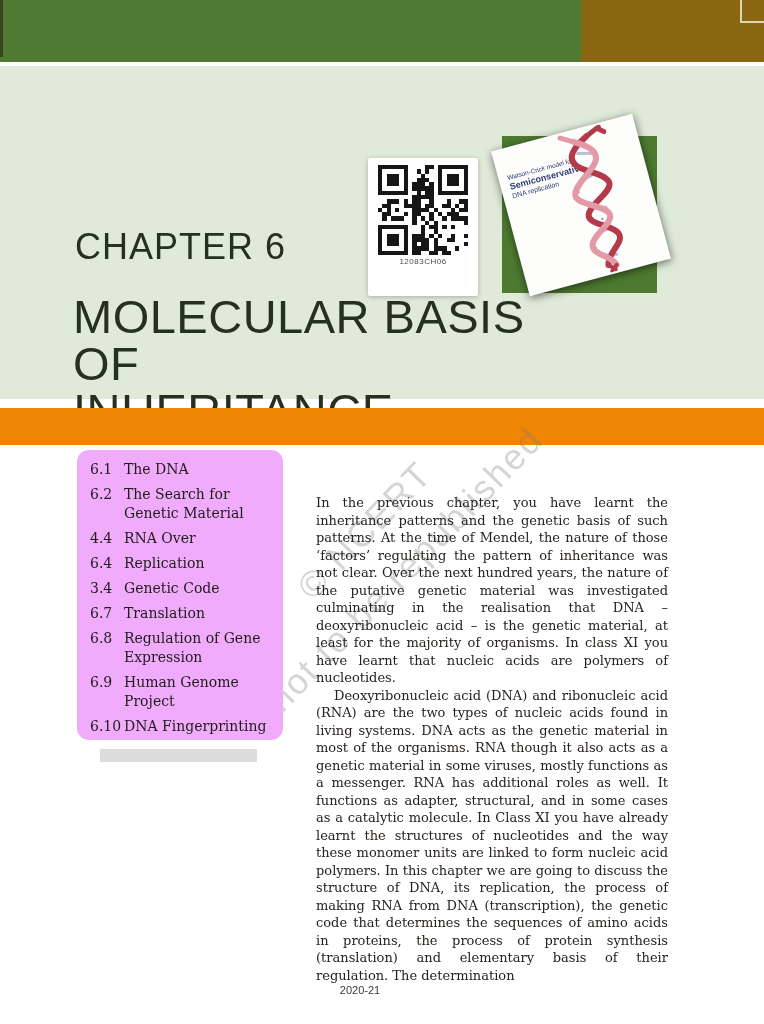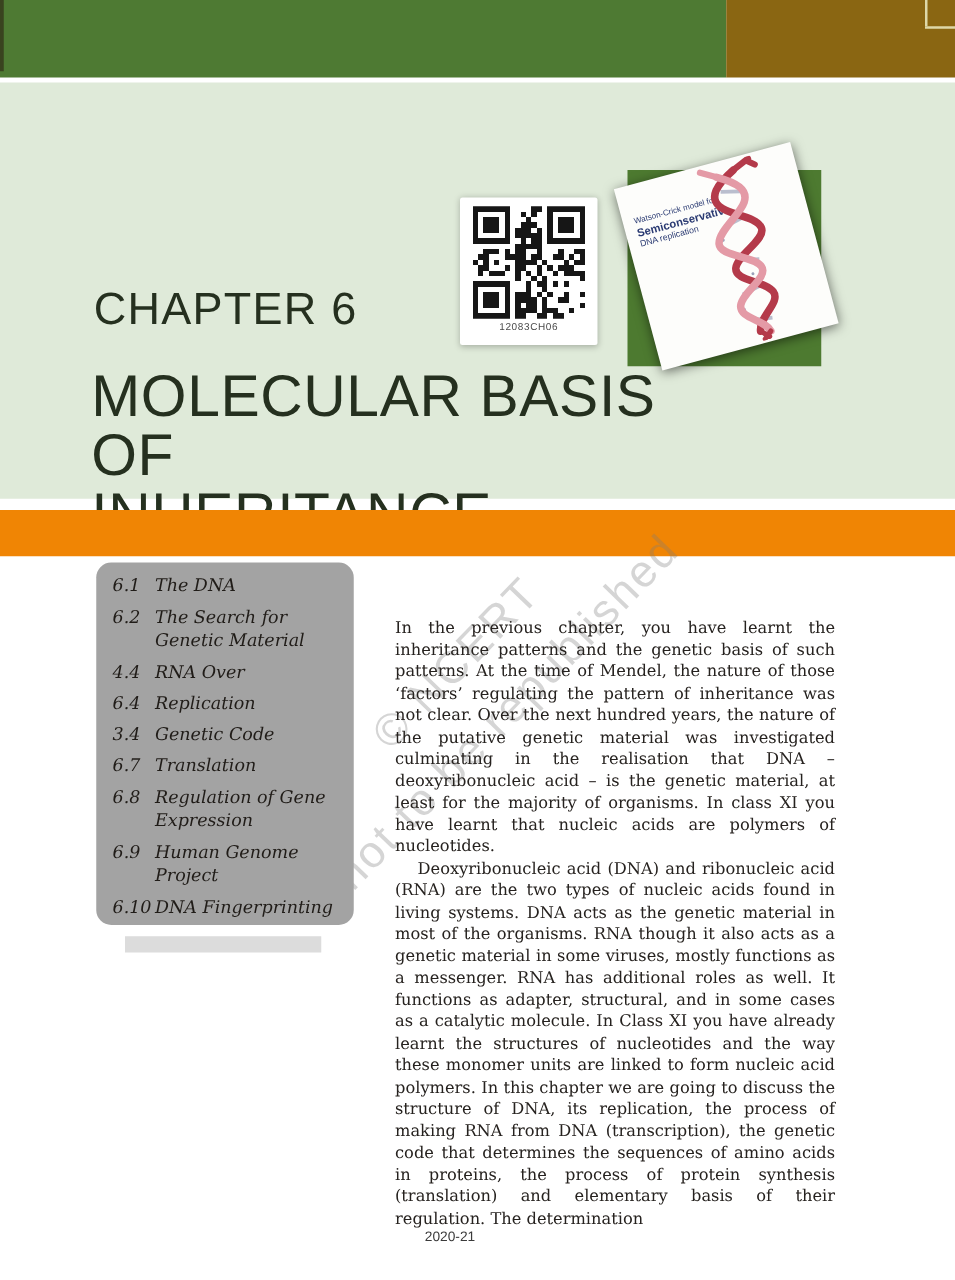--- a/index.html
+++ b/index.html
@@ -20,21 +20,21 @@
   .chapter-label{
     position:absolute;left:75px;top:226px;
     font-size:36px;font-weight:400;color:#25301f;letter-spacing:1px;
   }
   .chapter-title{
     position:absolute;left:73px;top:293px;width:520px;
     font-size:47px;line-height:47px;font-weight:400;color:#25301f;letter-spacing:.5px;
   }
   
   .qr-card{
-    position:absolute;left:368px;top:158px;width:110px;height:118px;
+    position:absolute;left:368px;top:158px;width:110px;height:138px;
     background:#fff;border-radius:2px;box-shadow:0 1px 5px rgba(0,0,0,.25);
     display:flex;flex-direction:column;align-items:center;justify-content:flex-start;
   }
   .qr-svg{width:90px;height:90px;margin-top:7px;}
   .qr-label{font-size:8px;color:#4a4a4a;margin-top:2px;letter-spacing:.5px;}
   
   .dna-square{position:absolute;left:502px;top:136px;width:155px;height:157px;background:#4d7a30;}
   .dna-card{
     position:absolute;left:508px;top:130px;width:146px;height:150px;background:#fdfdfb;
     transform:rotate(-15deg);box-shadow:0 2px 9px rgba(0,0,0,.55);
@@ -51,23 +51,23 @@
     position:absolute;left:150px;top:400px;width:470px;height:300px;
     display:flex;flex-direction:column;align-items:center;justify-content:center;
     transform:rotate(-46deg);pointer-events:none;z-index:1;
     color:rgba(125,125,125,.32);letter-spacing:2px;
   }
   .watermark .wm1{font-size:36px;}
   .watermark .wm2{font-size:36px;margin-top:14px;}
   
   .toc-panel{
     position:absolute;left:77px;top:450px;width:206px;height:290px;
-    background:#a3a3a3;border-radius:12px;z-index:2;
+    background:#f0abfc;border-radius:12px;z-index:2;
     padding:10px 10px 0 13px;box-sizing:border-box;
-    font-family:"DejaVu Serif","Liberation Serif",serif;font-style:italic;
+    font-family:"DejaVu Serif","Liberation Serif",serif;
     color:#201c18;
   }
   .toc-item{display:flex;margin-bottom:6px;font-size:14px;line-height:19px;}
   .toc-num{width:34px;flex:0 0 34px;}
   .toc-label{flex:1;}
   .toc-shadow-bar{position:absolute;left:100px;top:749px;width:157px;height:13px;background:#dcdcdc;}
   
   .body-text{
     position:absolute;left:316px;top:494px;width:352px;z-index:2;
     font-family:"DejaVu Serif","Liberation Serif",serif;

